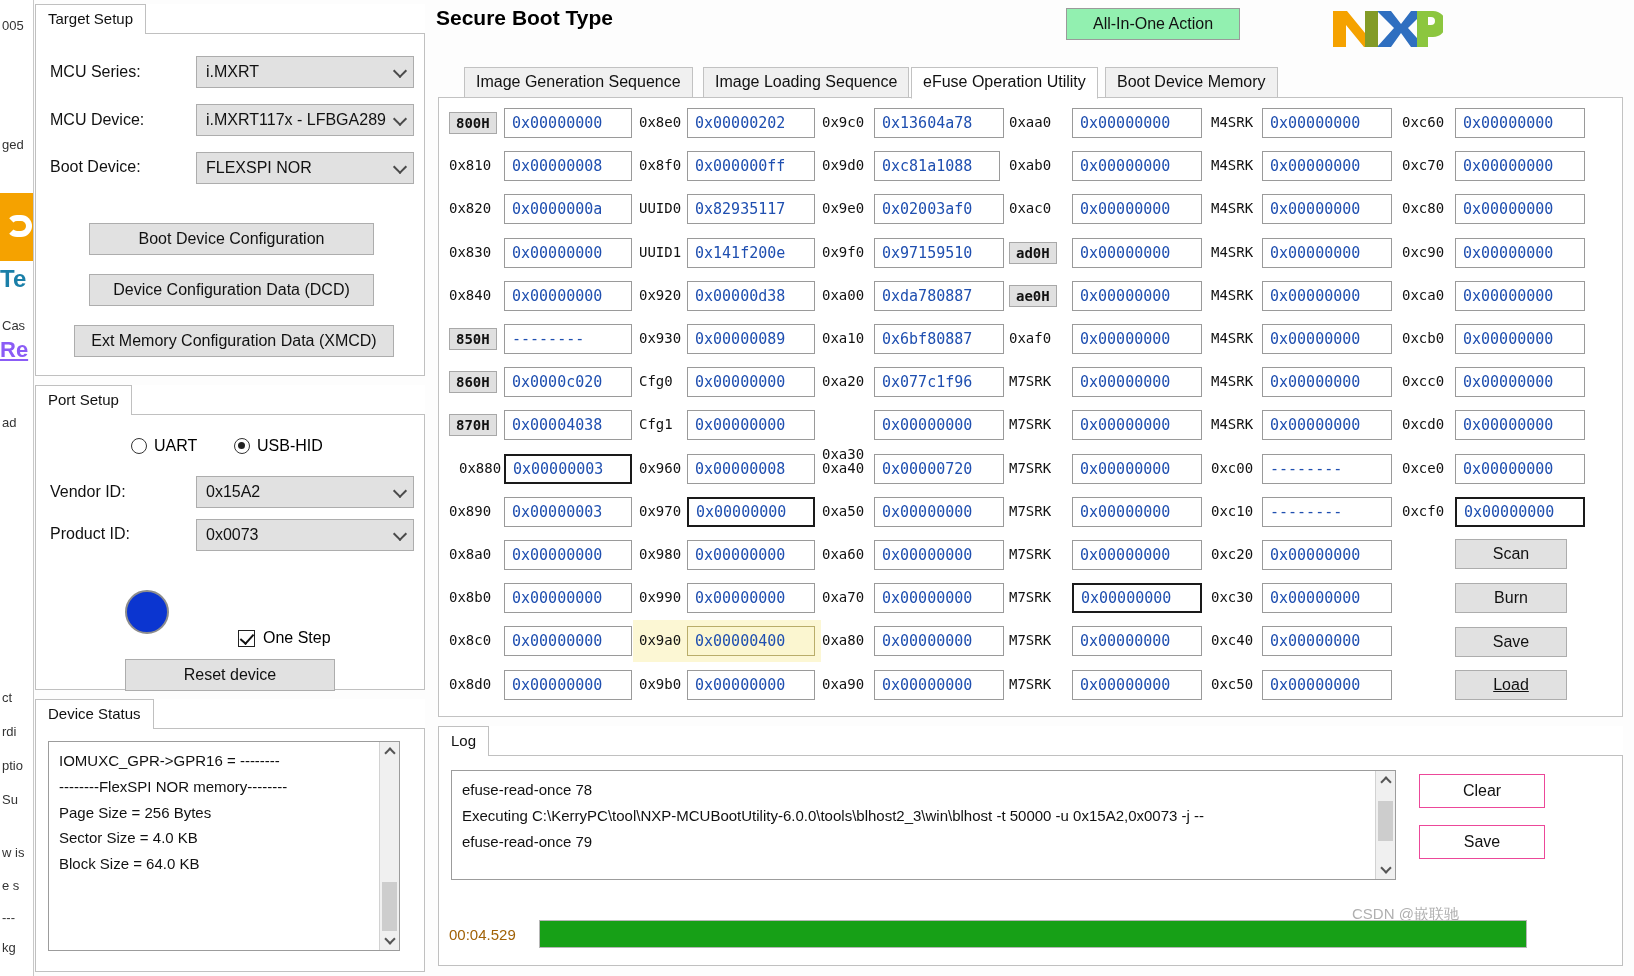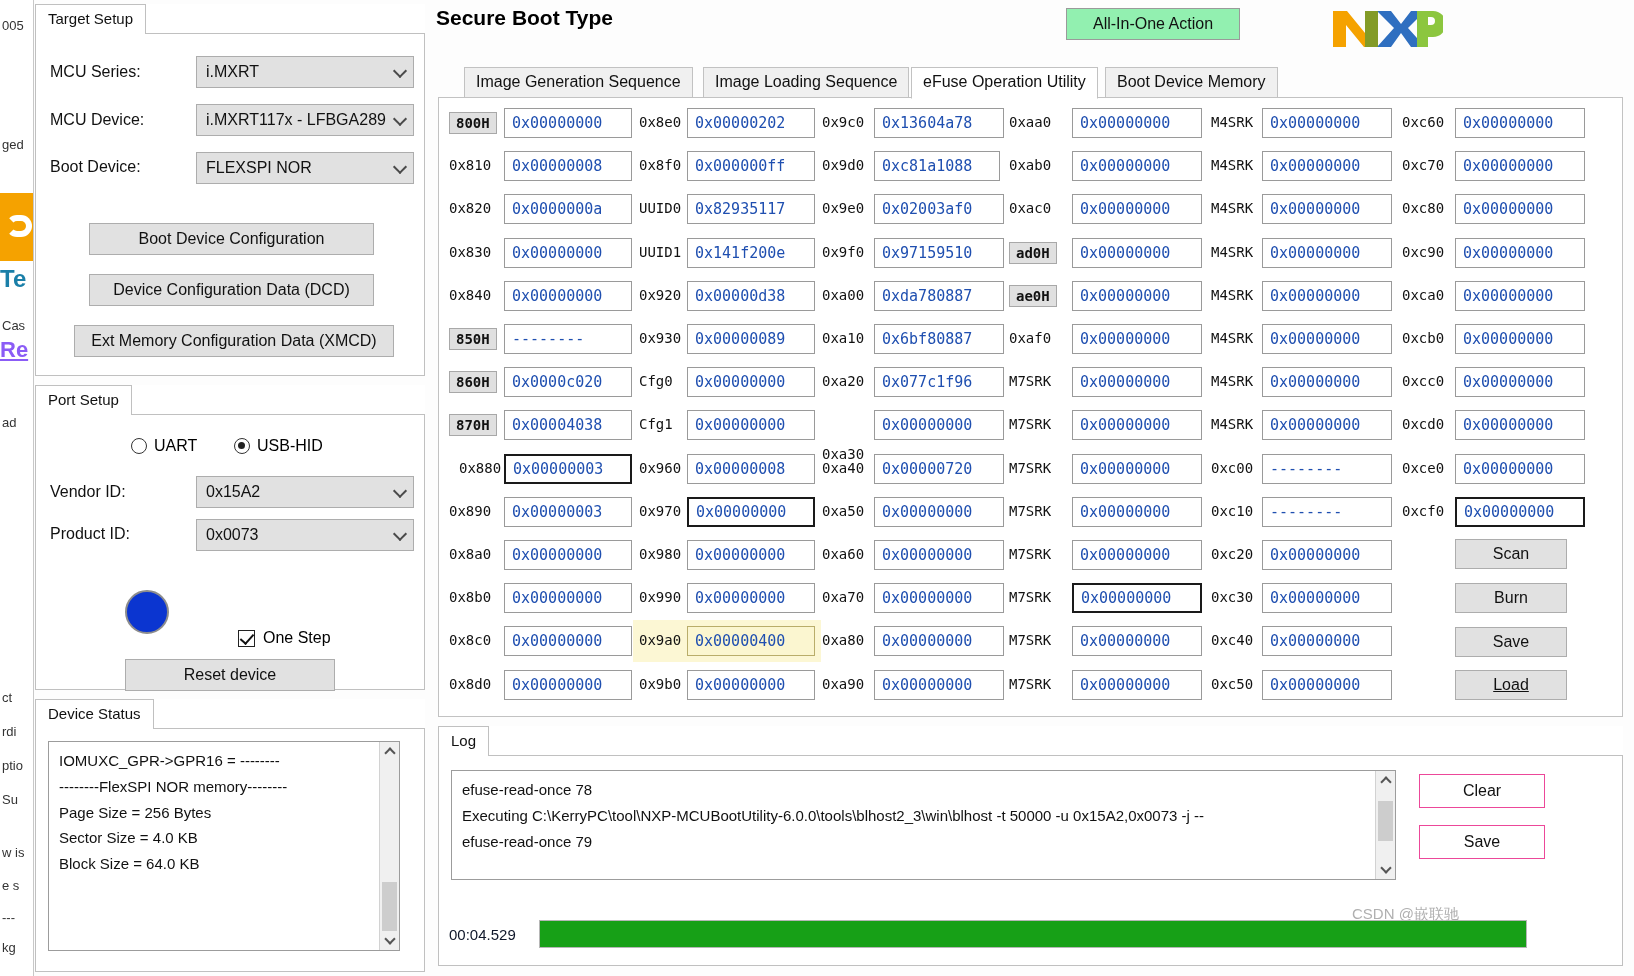--- a/index.html
+++ b/index.html
@@ -148,21 +148,21 @@
   
   .efbtn { width:112px; height:30px; left:1016px; background:#e1e1e1; border:1px solid #adadad; font-size:16px;}
 
   
   #log-area { position:absolute; left:404px; top:726px; width:1185px; height:240px; }
   #progress-track {
     position:absolute; left:100px; top:164px; width:988px; height:28px;
     background:#ffffff; border:1px solid #b6b6b6;
   }
   #progress-fill { position:absolute; left:0; top:0; bottom:0; background:#17a017; }
-  #progress-time { position:absolute; left:10px; top:170px; font-size:15px; color:#0f172a;}
+  #progress-time { position:absolute; left:10px; top:170px; font-size:15px; color:#a16207;}
   #watermark { position:absolute; left:1318px; top:905px; font-size:15px; color:#b0b0b0; white-space:nowrap;}
 </style>
 </head>
 <body>
 
 <div id="bg-window">
   <div class="bgline" style="left:2px; top:18px;">005</div>
   <div class="bgline" style="left:2px; top:137px;">ged</div>
   <div id="bg-orange">
       <span class="swoosh"></span>

